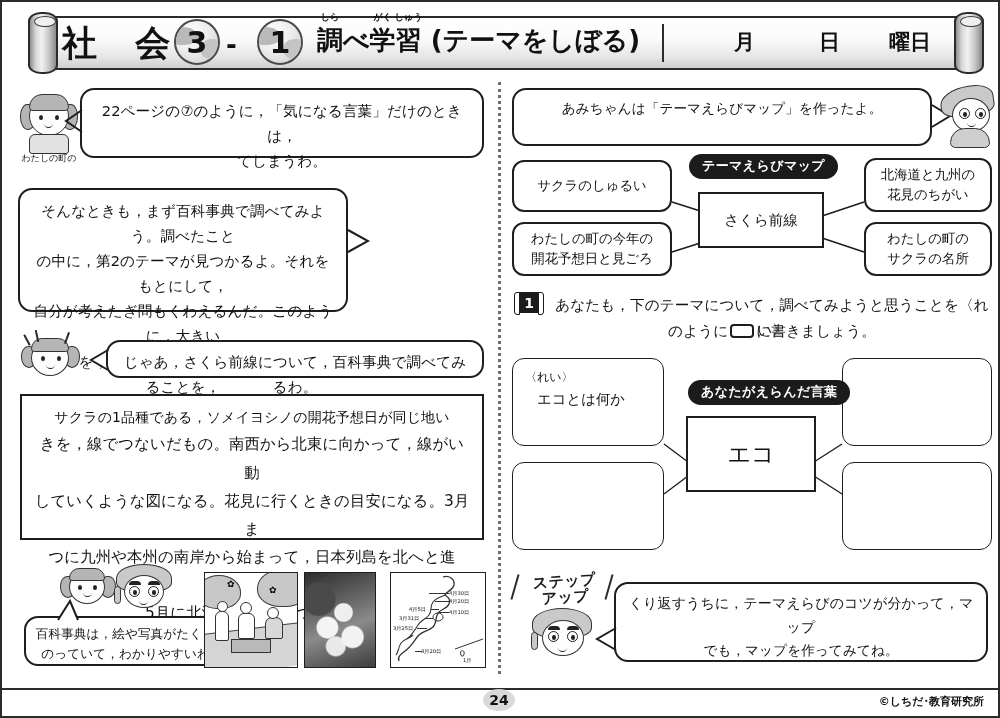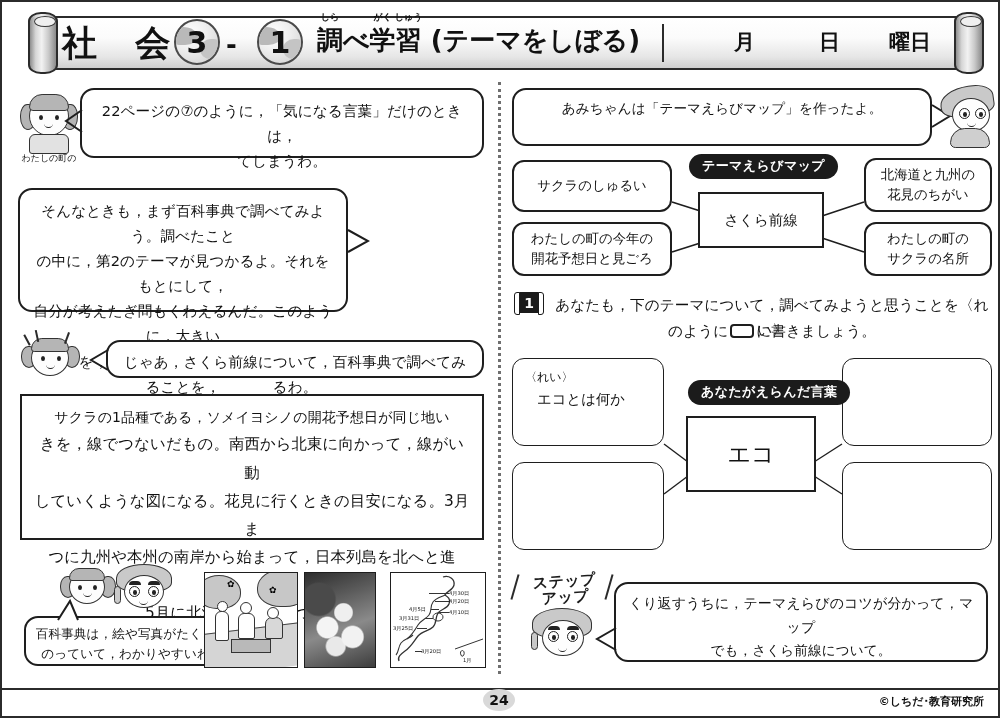--- a/index.html
+++ b/index.html
@@ -741,21 +741,21 @@
     <div class="monk-brow" style="left:18px; top:18px;"></div>
     <div class="monk-brow" style="left:37px; top:18px;"></div>
     <div class="monk-eye" style="left:18px; top:23px;"></div>
     <div class="monk-eye" style="left:37px; top:23px;"></div>
     <div class="mouth-sm" style="left:28px; top:39px;"></div>
     <div style="position:absolute; left:1px; top:24px; width:7px; height:18px; background:#c9c9c9; border:1.3px solid #333; border-radius:4px;"></div>
   </div>
 
   <div class="bubble" style="left:612px; top:580px; width:374px; height:80px; padding:7px 11px;">
     <div class="jtext" style="font-size:14px;">くり返すうちに，テーマえらびのコツが分かって，マップ</div>
-    <div class="jtext" style="font-size:13.6px;">でも，さくら前線について。</div>
+    <div class="jtext" style="font-size:13.6px;">でも，マップを作ってみてね。</div>
   </div>
   <svg style="position:absolute; left:592px; top:624px;" width="24" height="26">
     <path d="M22,2 L3,13 L22,24" fill="none" stroke="#1e1e1e" stroke-width="2"></path>
   </svg>
 
   <div class="footer-rule"></div>
   <div class="page-num">24</div>
   <div class="copyright">©しちだ･教育研究所</div>
 
 </div>

